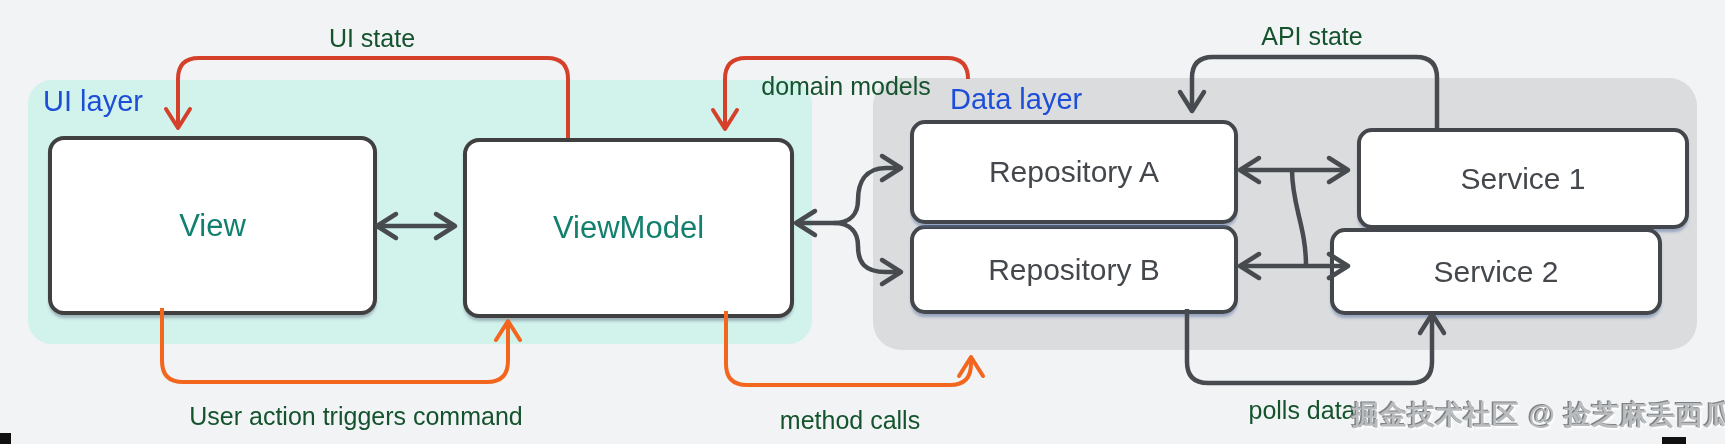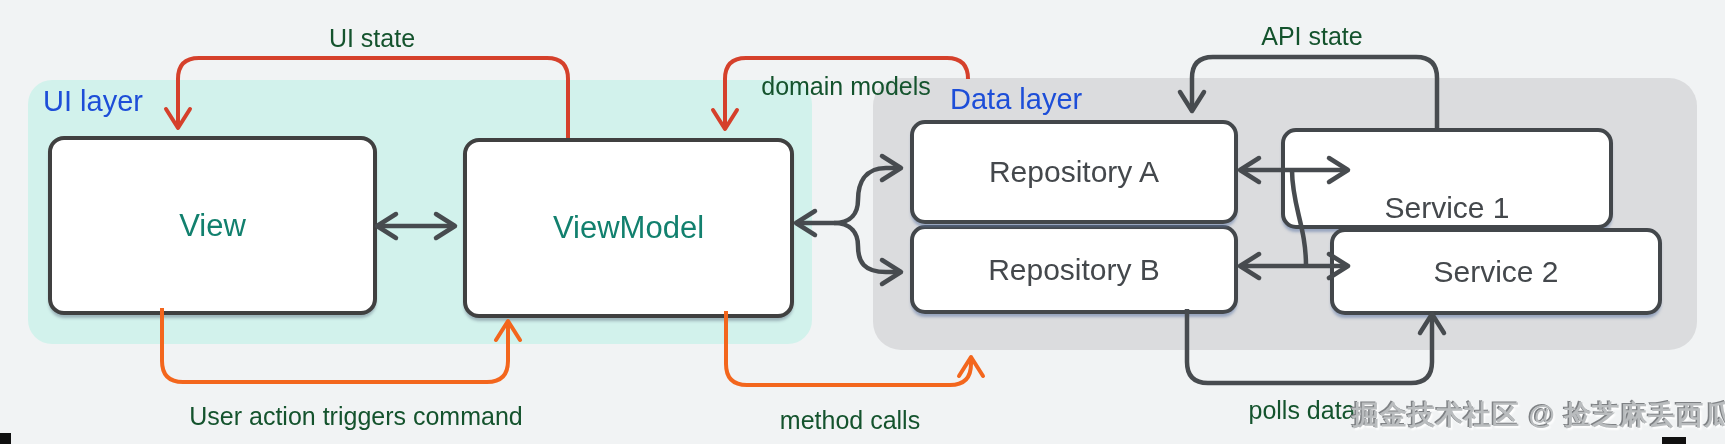--- a/index.html
+++ b/index.html
@@ -20,21 +20,21 @@
     box-shadow:0 4px 3px -1px rgba(90,105,125,.45);
   }
   .dark-box{
     border:4px solid #43474b;border-radius:15px;color:#44484c;font-size:30px;
     box-shadow:0 4px 3px -1px rgba(95,120,165,.55);
   }
   #view-box{left:48px;top:136px;width:321px;height:171px;}
   #viewmodel-box{left:463px;top:138px;width:323px;height:172px;}
   #repo-a-box{left:910px;top:120px;width:320px;height:96px;}
   #repo-b-box{left:910px;top:225px;width:320px;height:81px;}
-  #service-1-box{left:1281px;top:128px;width:324px;height:93px;align-items:flex-end;}
+  #service-1-box{left:1357px;top:128px;width:324px;height:93px;}
   #service-2-box{left:1330px;top:228px;width:324px;height:79px;}
 
   .arrow-label{position:absolute;font-size:25px;color:#14532d;white-space:nowrap;transform:translateX(-50%);}
   #lbl-ui-state{left:372px;top:24px;}
   #lbl-domain-models{left:846px;top:24px;margin-top:48px;}
   #lbl-api-models{left:1312px;top:22px;}
   #lbl-user-action{left:356px;top:402px;}
   #lbl-method-calls{left:850px;top:406px;}
   #lbl-polls-data{left:1302px;top:396px;text-align:right;}
 

